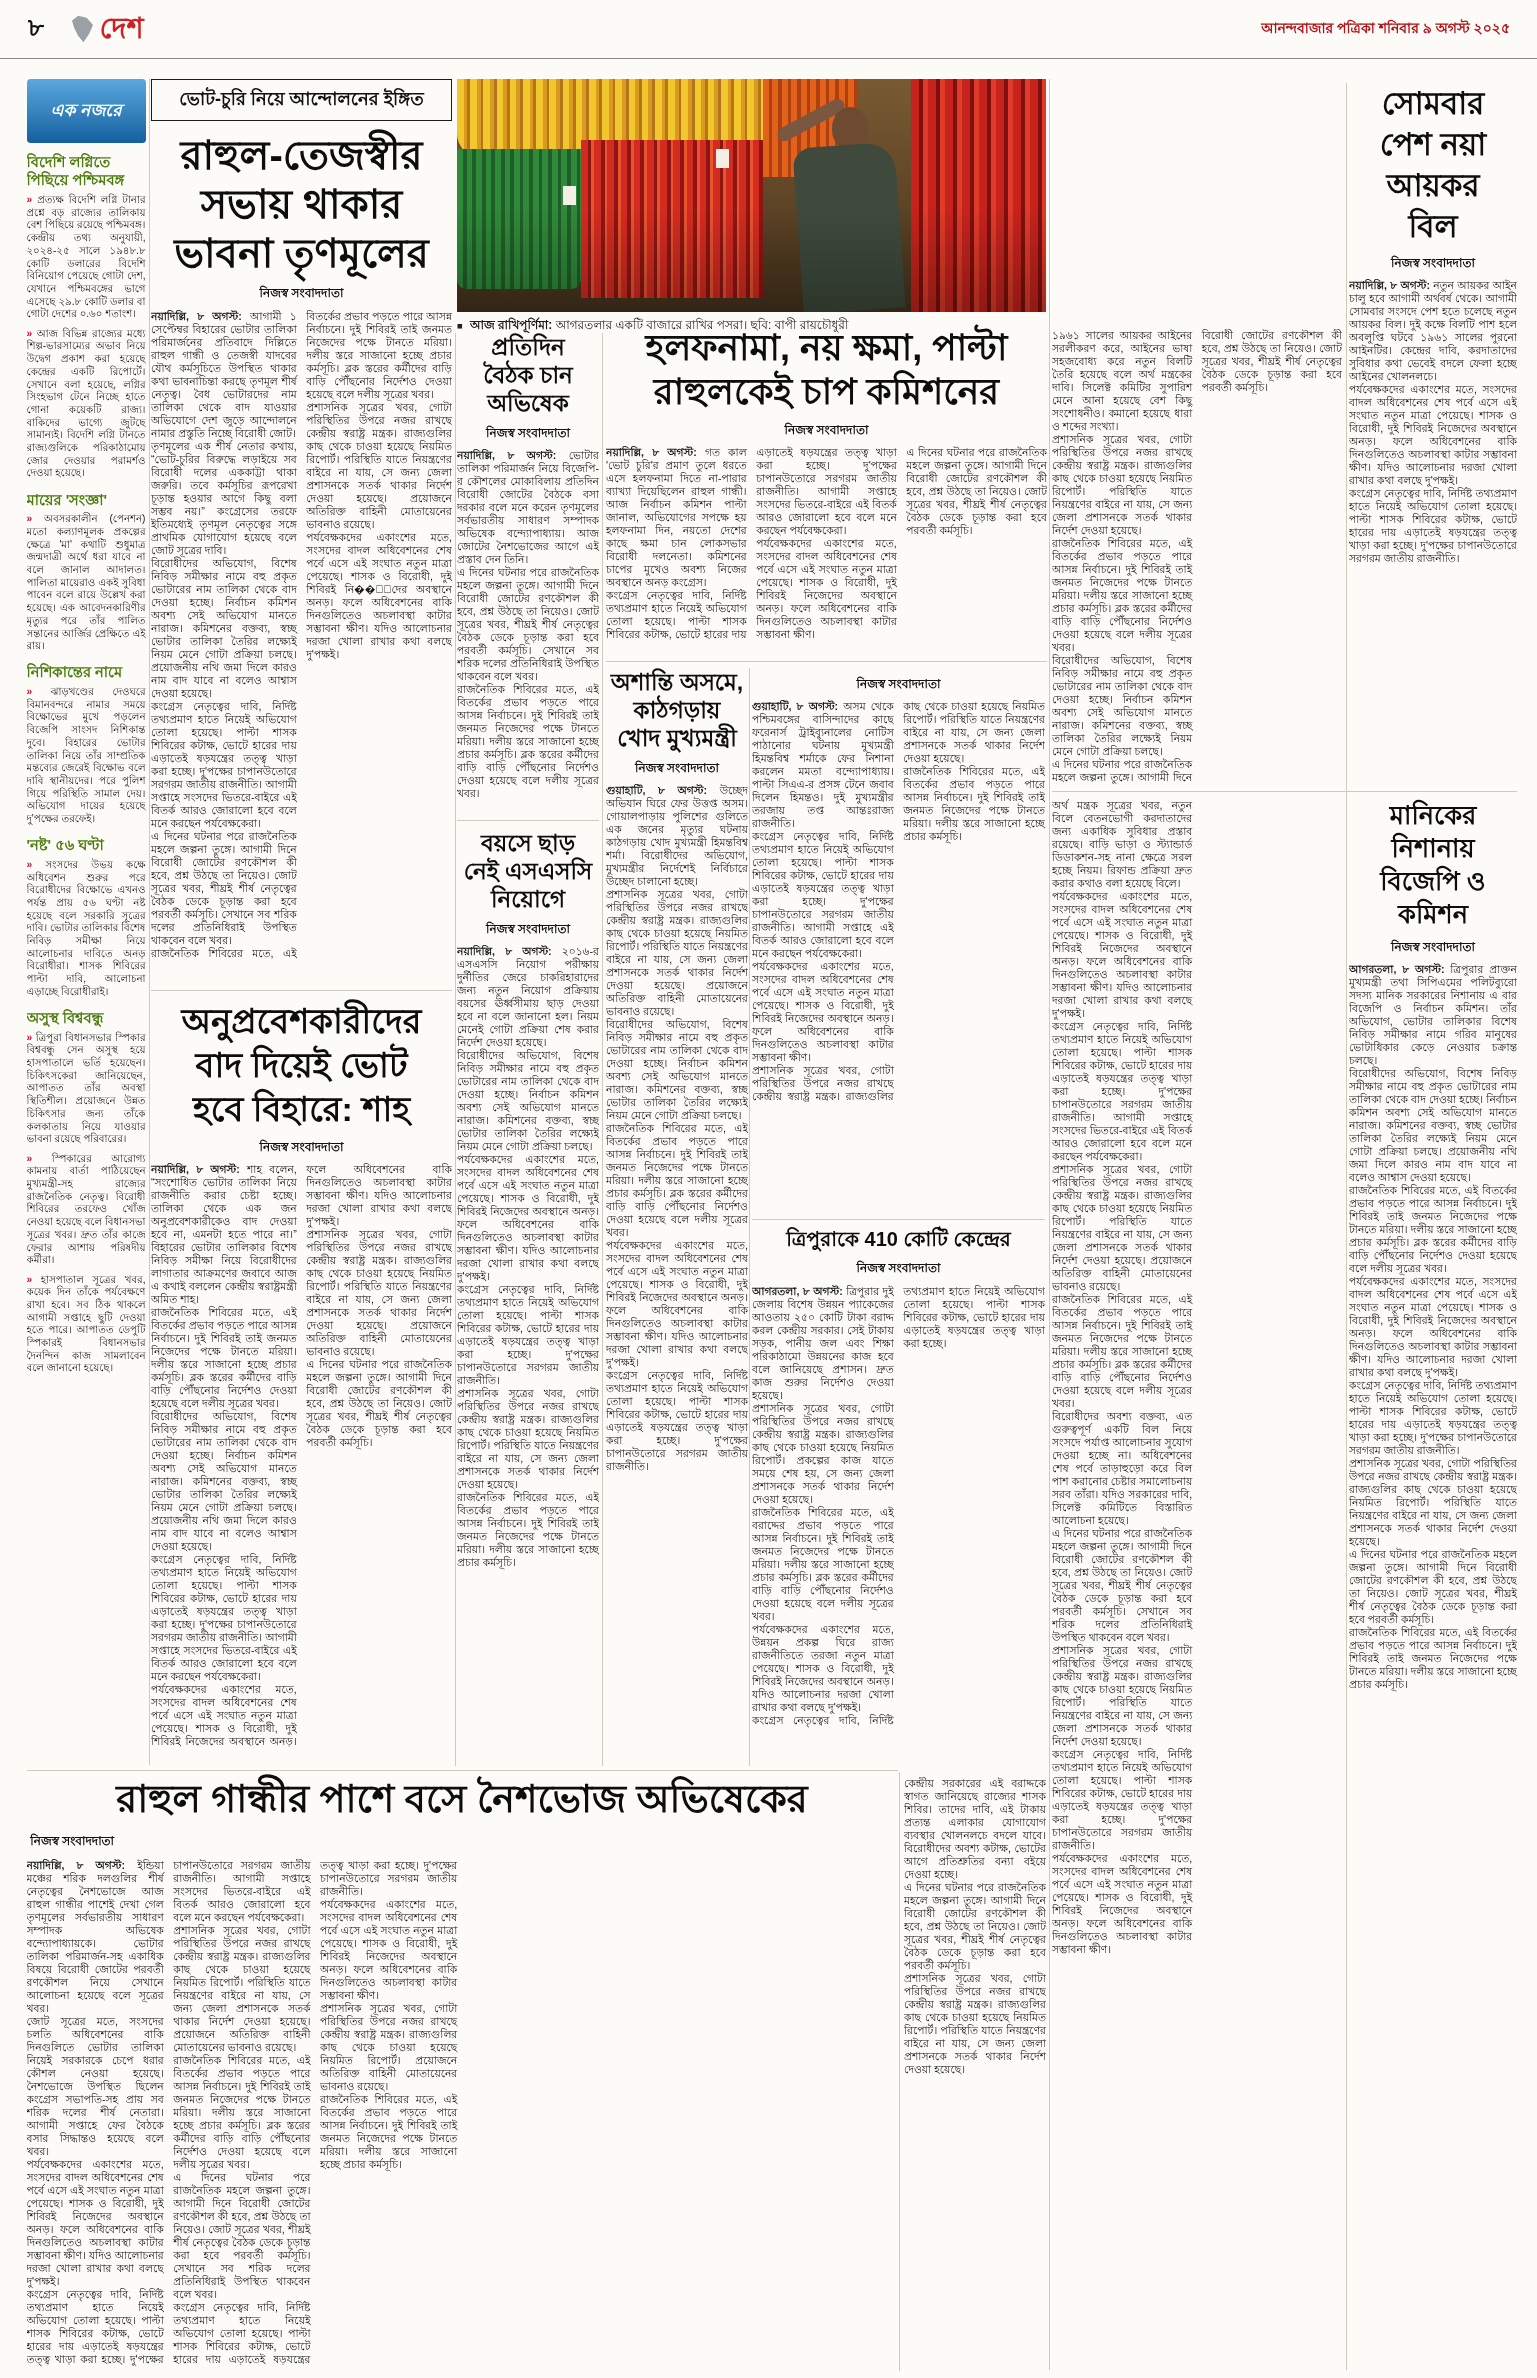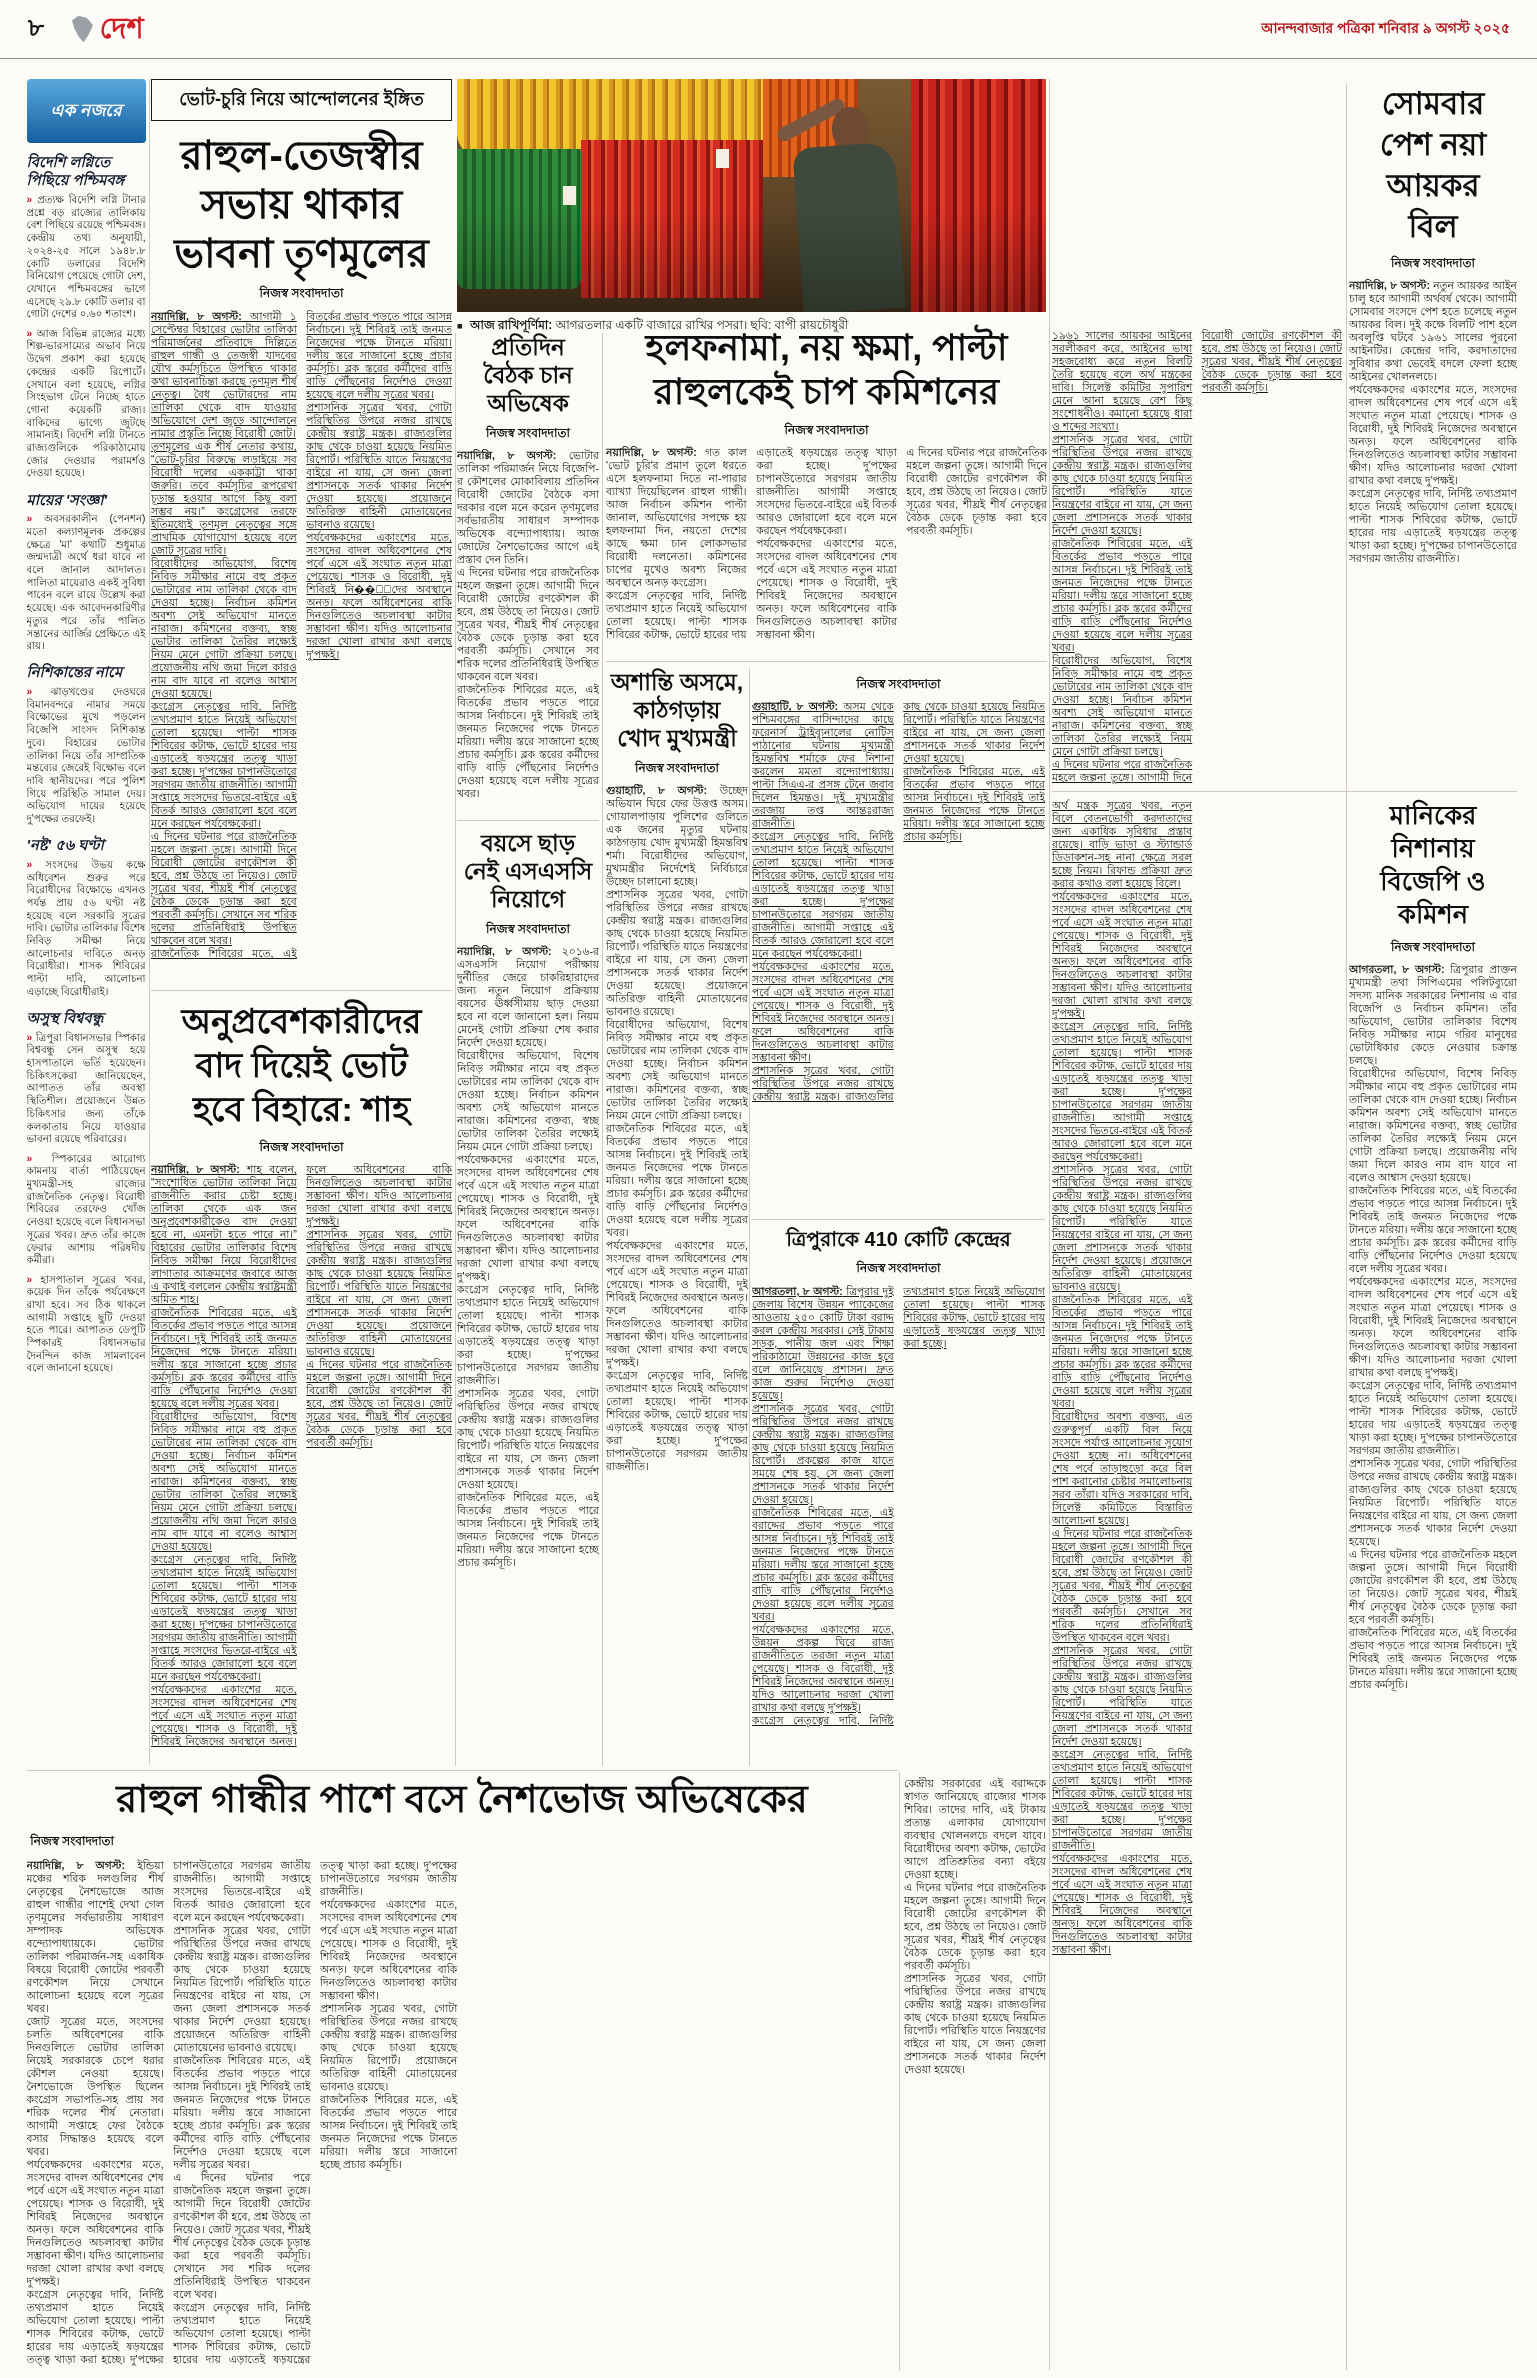--- a/index.html
+++ b/index.html
@@ -20,32 +20,32 @@
   .masthead { margin-left:auto; margin-right:28px; color:#b01217; font-size:14px; font-weight:700; }
 
   
   .hline { background:#cfcabe; height:0.9px; }
   .vline { background:#cfcabe; width:0.9px; }
 
   
   .sidebar { left:26.5px; top:79px; width:119px; height:1686px; overflow:hidden; }
   .sb-head { background:linear-gradient(180deg,#5aa8de,#14609f); color:#fff; font-weight:700;
              font-style:italic; font-size:17px; text-align:center; padding:18px 0; border-radius:3.8px; }
-  .sb-item h3 { color:#0f172a; font-size:14.7px; line-height:18px; font-weight:700; margin:10.4px 0 4.7px;font-style:italic; }
+  .sb-item h3 { color:#4d7c0f; font-size:14.7px; line-height:18px; font-weight:700; margin:10.4px 0 4.7px; }
   .sb-body p { font-size:10.2px; line-height:12.7px; text-align:justify; margin:0 0 6.6px; }
   .bullet { color:#c8102e; font-weight:700; }
 
   
   .kicker { border:1.9px solid #1a1a1a; padding:4.7px 3.8px; font-size:18px; font-weight:700;
             text-align:center; color:#111; }
   .headline { font-weight:700; color:#0d0d0d; text-align:center; white-space:pre-line; }
   .byline { font-size:12px; font-weight:700; text-align:center; margin:6.6px 0 5.7px; color:#111; }
   .body-text { font-size:10.7px; line-height:13px; text-align:justify; overflow:hidden;
                column-gap:9.5px; column-fill:auto; }
-  .cols-2 { column-count:2;text-decoration:underline; } .cols-3 { column-count:3; } .cols-6 { column-count:6; }
+  .cols-2 { column-count:2; } .cols-3 { column-count:3; } .cols-6 { column-count:6; }
   .dateline { font-weight:700; }
   .bodyflow { white-space:pre-line; }
 
   
   .photo { position:relative; width:589px; height:233px; overflow:hidden; background:#5d4426; }
   .ph { position:absolute; }
   .ph-bg { inset:0; background:linear-gradient(180deg,#7a5a33 0%,#5d4426 55%,#46331d 100%); }
   .ph-coils { left:0; top:0; width:56%; height:34%;
       background:repeating-linear-gradient(90deg,#f2c72e 0 6.6px,#d99a1f 6.6px 10.4px,#b4741a 10.4px 13.2px);
       border-radius:0 0 24.6px 24.6px; }

